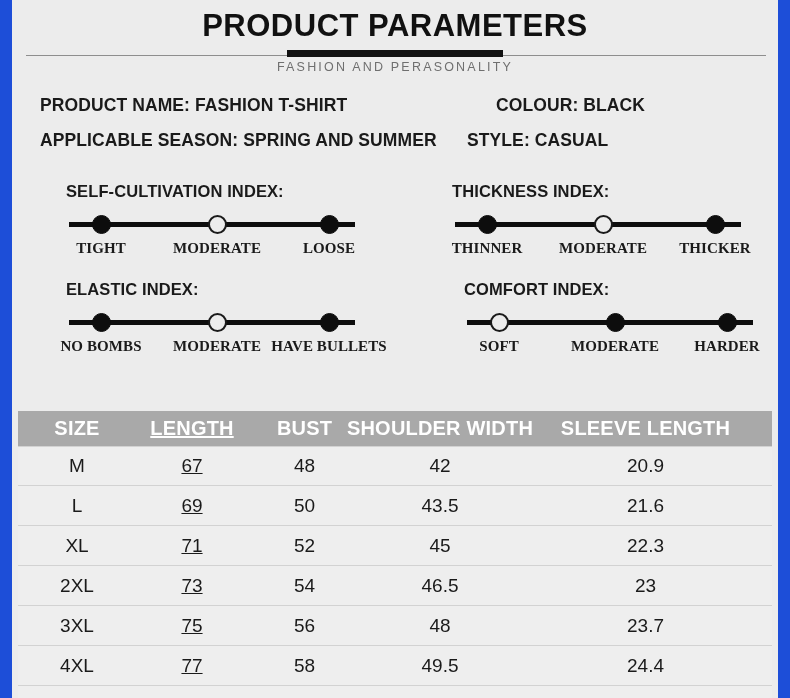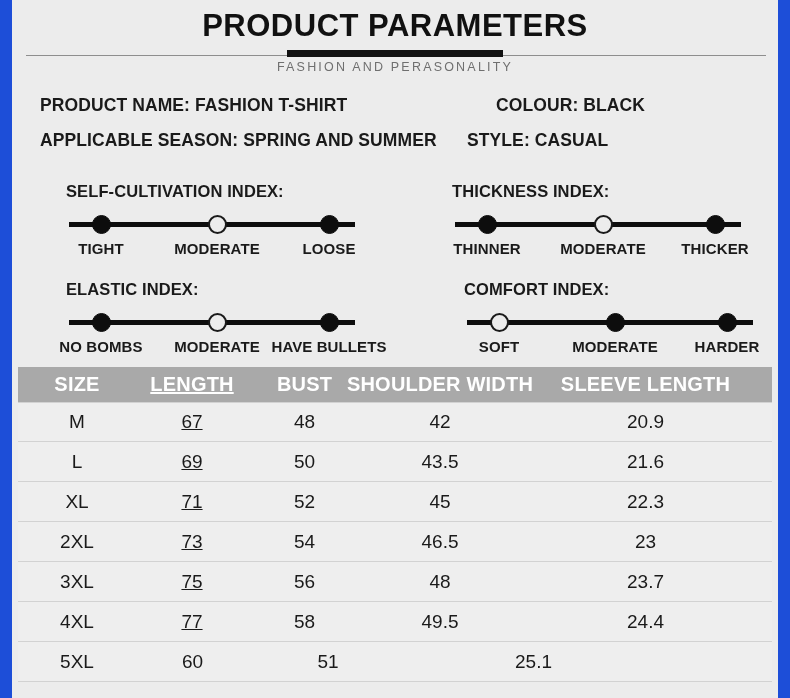--- a/index.html
+++ b/index.html
@@ -129,20 +129,21 @@
     border: 2px solid #1a1a1a;
   }
   .dot.p0 { left: 26px;  }
   .dot.p1 { left: 142px; }
   .dot.p2 { left: 254px; }
 
   .labels {
     position: relative;
     height: 22px;
     margin-top: 1px;
+    font-family: Liberation Serif, serif;
   }
   .lab {
     position: absolute;
     top: 0;
     font-size: 15px;
     font-weight: bold;
     color: #1a1a1a;
     white-space: nowrap;
     transform: translateX(-50%);
     letter-spacing: 0.1px;
@@ -159,20 +160,21 @@
     width: 754px;
   }
   .trow {
     display: flex;
     width: 100%;
     box-sizing: border-box;
   }
   .thead {
     background: #a9a9a9;
     height: 35px;
+    margin-top: 44px;
   }
   .thead .cell {
     color: #ffffff;
     font-size: 20px;
     font-weight: bold;
     letter-spacing: 0.2px;
   }
   .tbody-row {
     background: #eeeeee;
     height: 40px;

